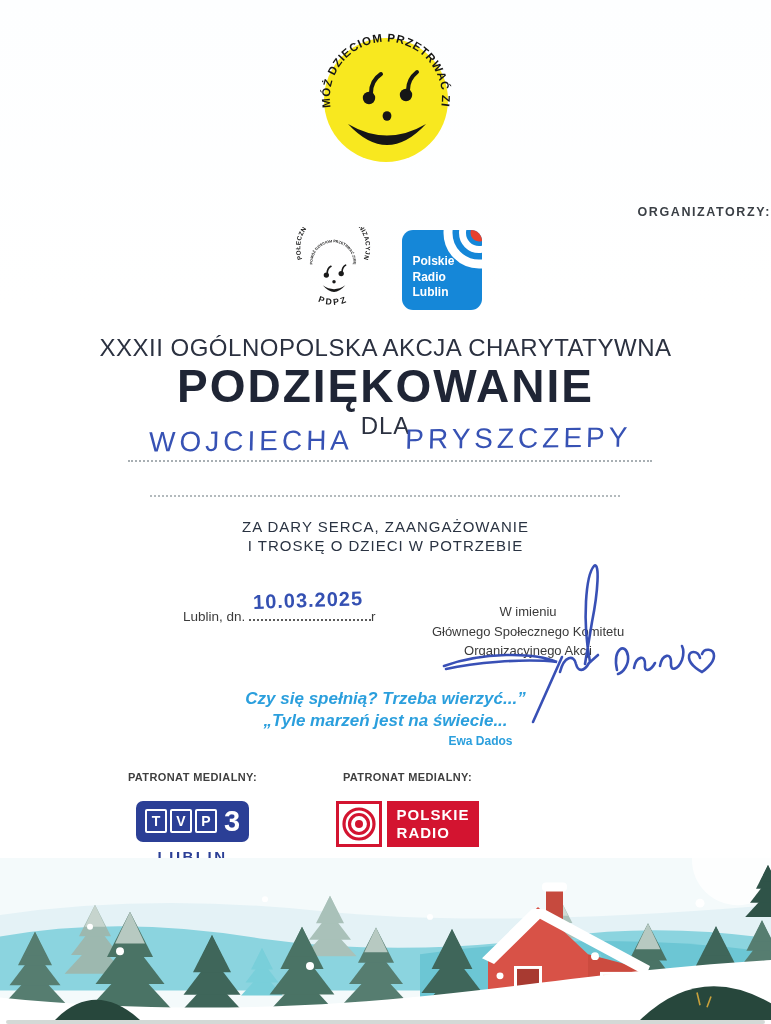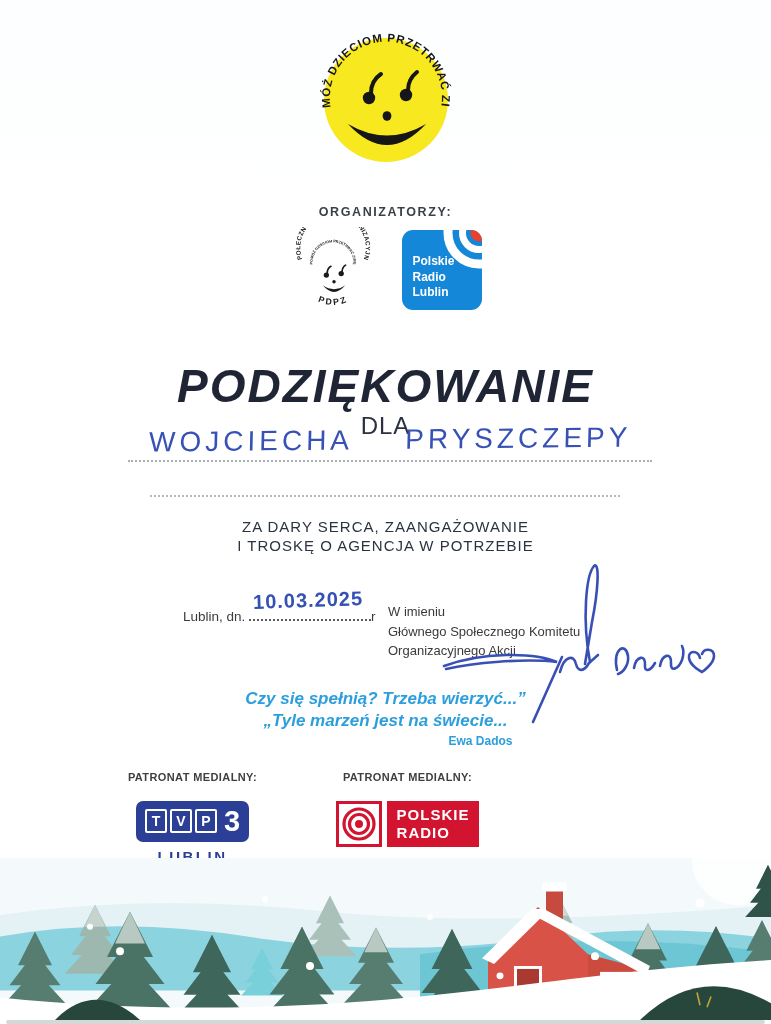--- a/index.html
+++ b/index.html
@@ -10,44 +10,44 @@
     font-family:"Liberation Sans",sans-serif;
     color:#222;
   }
   .abs{position:absolute;}
   .cen{left:0;width:100%;text-align:center;}
 
   
   .badge-top{top:18px;left:50%;transform:translateX(-50%);}
 
   
-  .organizers-label{top:205px;font-size:12.5px;font-weight:600;letter-spacing:1.6px;color:#3a3f45;}
+  .organizers-label{top:205px;font-size:12.5px;font-weight:600;letter-spacing:1.6px;color:#3a3f45;text-align:right;}
   .org-logos{top:227px;left:0;width:100%;display:flex;justify-content:center;align-items:center;gap:26px;}
   .radio-badge{width:80px;height:80px;background:#1587d8;border-radius:11px;position:relative;overflow:hidden;}
   .radio-badge svg{position:absolute;top:0;left:0;}
   .radio-badge .rb-text{position:absolute;left:11px;bottom:9px;color:#fff;font-size:12px;font-weight:700;line-height:1.3;text-align:left;}
 
   
   .campaign{top:334px;font-size:24px;font-weight:500;letter-spacing:.5px;color:#2b3140;}
-  .title{top:359px;font-size:46px;font-weight:800;letter-spacing:2px;color:#1f2535;font-style:italic;}
+  .title{top:359px;font-size:46px;font-weight:800;letter-spacing:2px;color:#1f2535;}
   .dla{top:412px;font-size:24px;font-weight:500;color:#2b3140;letter-spacing:1px;}
 
   
   .name-row{top:424px;left:128px;width:524px;height:36px;border-bottom:2px dotted #a8afb3;text-align:center;}
   .name-text{display:inline-block;font-size:28px;font-weight:500;color:#3752b4;letter-spacing:4px;word-spacing:42px;transform:rotate(-.6deg) skewX(-2deg);}
   .empty-line{top:495px;left:150px;width:470px;border-top:2px dotted #b3babd;height:0;}
 
   
   .dedication{top:518px;font-size:15px;font-weight:500;color:#2a3342;line-height:1.25;letter-spacing:1px;}
 
   
   .place-date{top:604px;left:183px;font-size:13.5px;color:#3c3c3c;}
   .date-dots{display:inline-block;position:relative;width:122px;height:15px;border-bottom:2px dotted #5c5c5c;vertical-align:baseline;}
   .date-hand{position:absolute;left:4px;top:-15px;font-size:20px;font-weight:600;color:#3450b2;letter-spacing:1px;transform:rotate(-2deg);white-space:nowrap;}
-  .committee{top:602px;left:388px;width:280px;font-size:13px;color:#3a3a3a;line-height:1.5;}
+  .committee{top:602px;left:388px;width:280px;text-align:center;font-size:13px;color:#3a3a3a;line-height:1.5;}
   .signature{top:560px;left:412px;width:312px;height:170px;pointer-events:none;}
 
   
   .quote{top:688px;font-size:17px;font-weight:700;font-style:italic;color:#2b9fdd;line-height:1.3;}
   .quote-author{top:734px;font-size:12px;font-weight:700;color:#2b9fdd;transform:translateX(95px);}
 
   
   .pcol{position:absolute;text-align:center;}
   .pcol-1{top:770px;left:100px;width:185px;}
   .pcol-2{top:770px;left:325px;width:165px;}
@@ -124,31 +124,32 @@
         <circle cx="77" cy="3" r="31" fill="none" stroke="#ffffff" stroke-width="9"></circle>
       </svg>
       <div class="rb-text">
         <div>Polskie</div>
         <div>Radio</div>
         <div>Lublin</div>
       </div>
     </div>
   </div>
 
+  <div class="abs cen campaign">XXXII OGÓLNOPOLSKA AKCJA CHARYTATYWNA</div>
   <div class="abs cen title">PODZIĘKOWANIE</div>
   <div class="abs cen dla">DLA</div>
 
   <div class="abs name-row">
     <span class="name-text">WOJCIECHA PRYSZCZEPY</span>
   </div>
   <div class="abs empty-line"></div>
 
   <div class="abs cen dedication">
     <div>ZA DARY SERCA, ZAANGAŻOWANIE</div>
-    <div>I TROSKĘ O AGENCJA W POTRZEBIE</div>
+    <div>I TROSKĘ O DZIECI W POTRZEBIE</div>
   </div>
 
   <div class="abs place-date">
     <span>Lublin, dn.</span>
     <span class="date-dots">
       <span class="date-hand">10.03.2025</span>
     </span><span>r</span>
   </div>
 
   <div class="abs committee">

